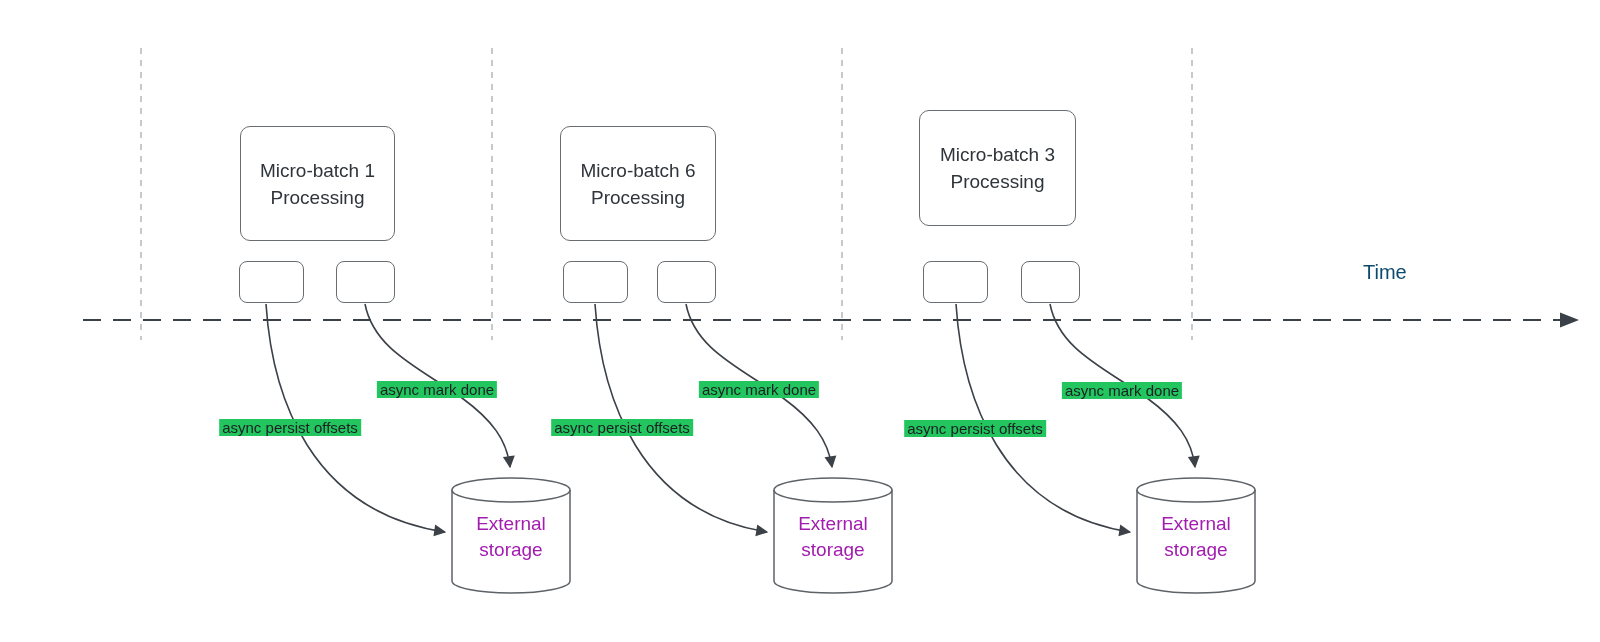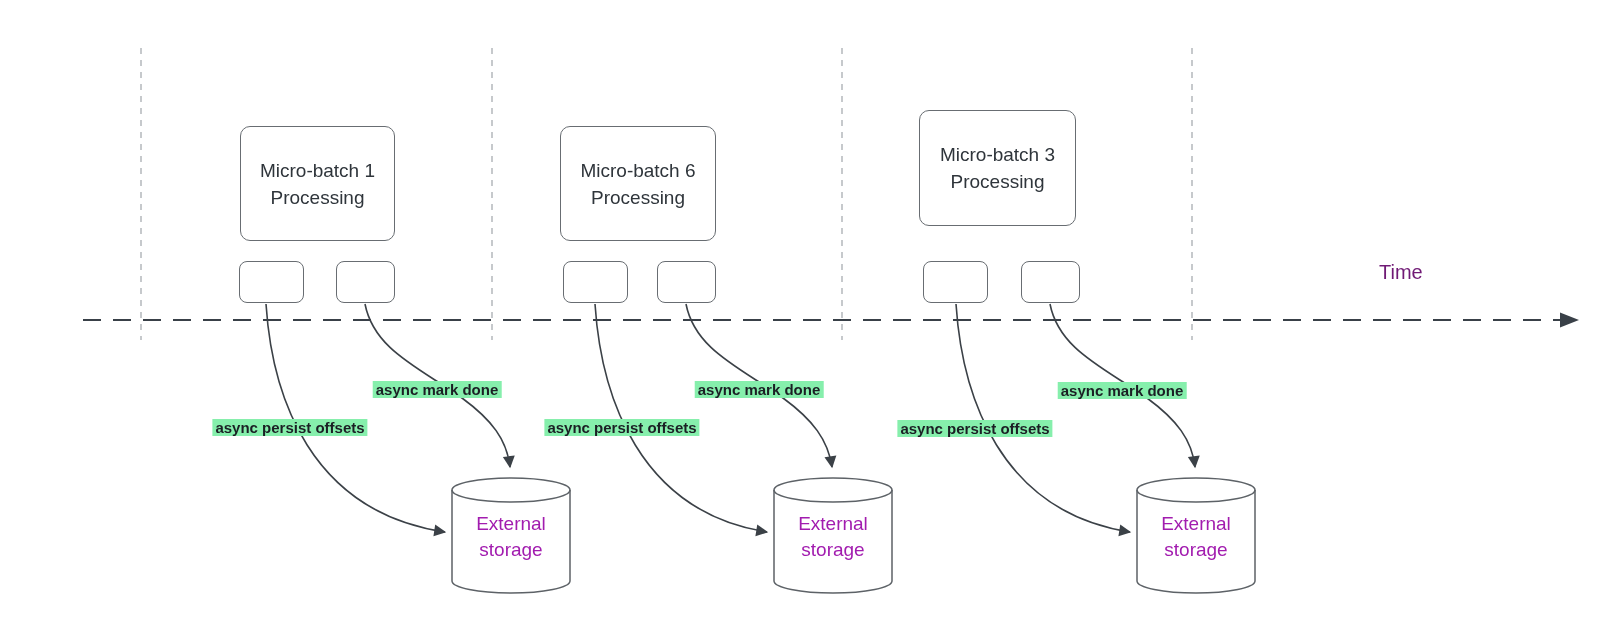--- a/index.html
+++ b/index.html
@@ -50,33 +50,32 @@
     width: 110px;
     text-align: center;
     color: #a21caf;
     font-size: 19px;
     line-height: 26px;
   }
   .edge-label {
     position: absolute;
     transform: translateX(-50%);
     white-space: nowrap;
-    background: #86efac;
+    background: #22c55e;
     padding: 0 3px;
     color: #1b1f24;
     font-size: 15px;
-    font-weight: bold;
+    font-weight: normal;
     line-height: 17px;
   }
   .time-label {
     position: absolute;
-    color: #701a75;
+    color: #0c4a6e;
     font-size: 20px;
     line-height: 22px;
-    margin-left: 16px;
   }
 </style>
 </head>
 <body>
 
 <div class="canvas">
 
   <svg class="lines-layer" width="1600" height="642" viewBox="0 0 1600 642" xmlns="http://www.w3.org/2000/svg">
     <defs>
       <marker id="arrow" viewBox="0 0 12 12" refX="10" refY="6" markerWidth="9" markerHeight="9" orient="auto">

